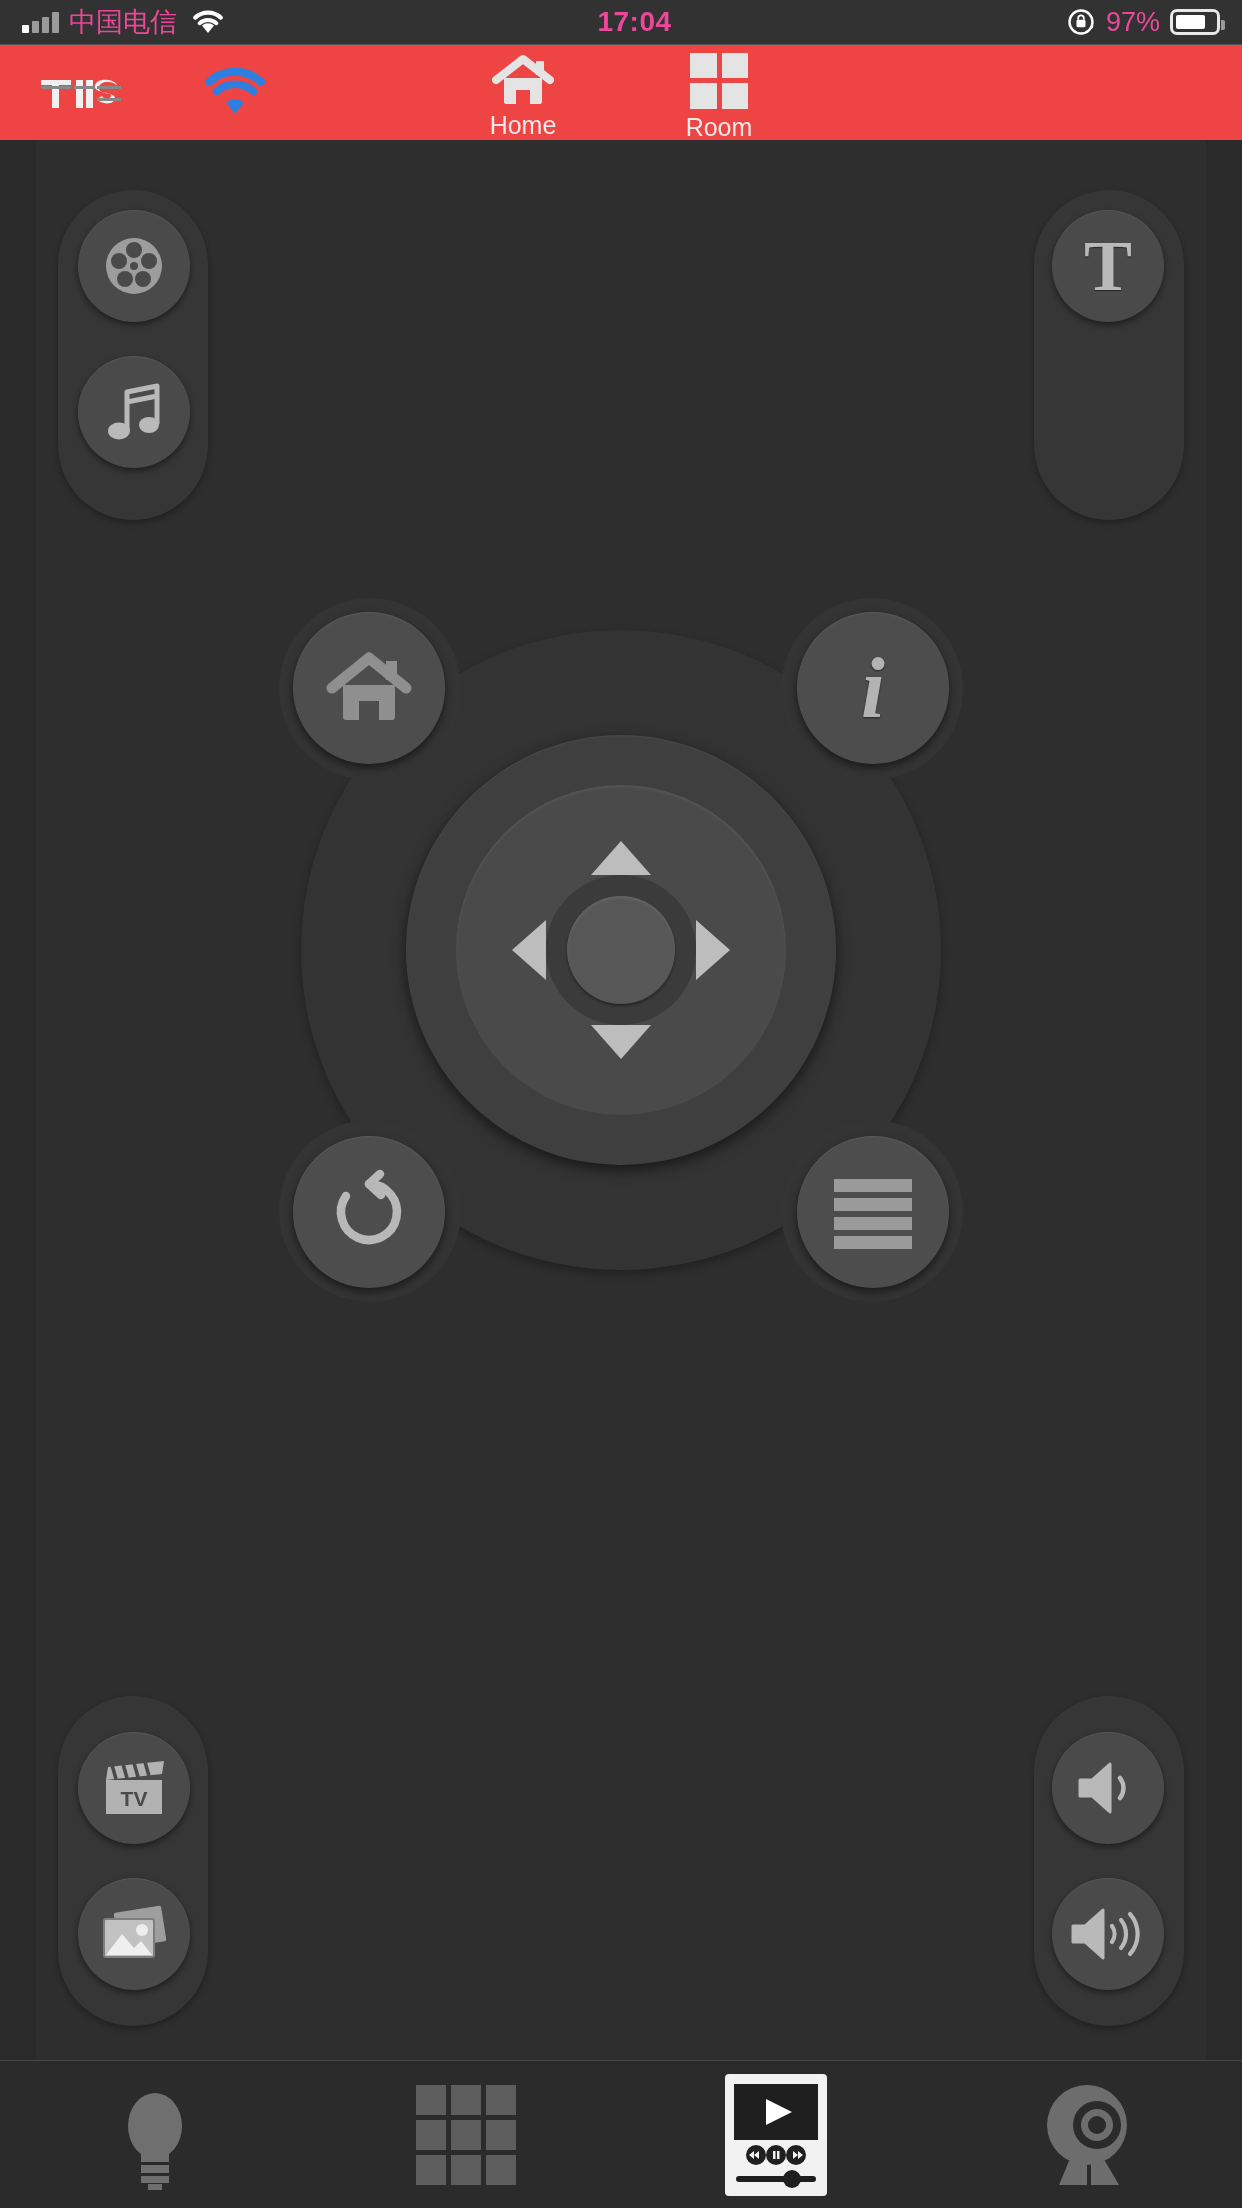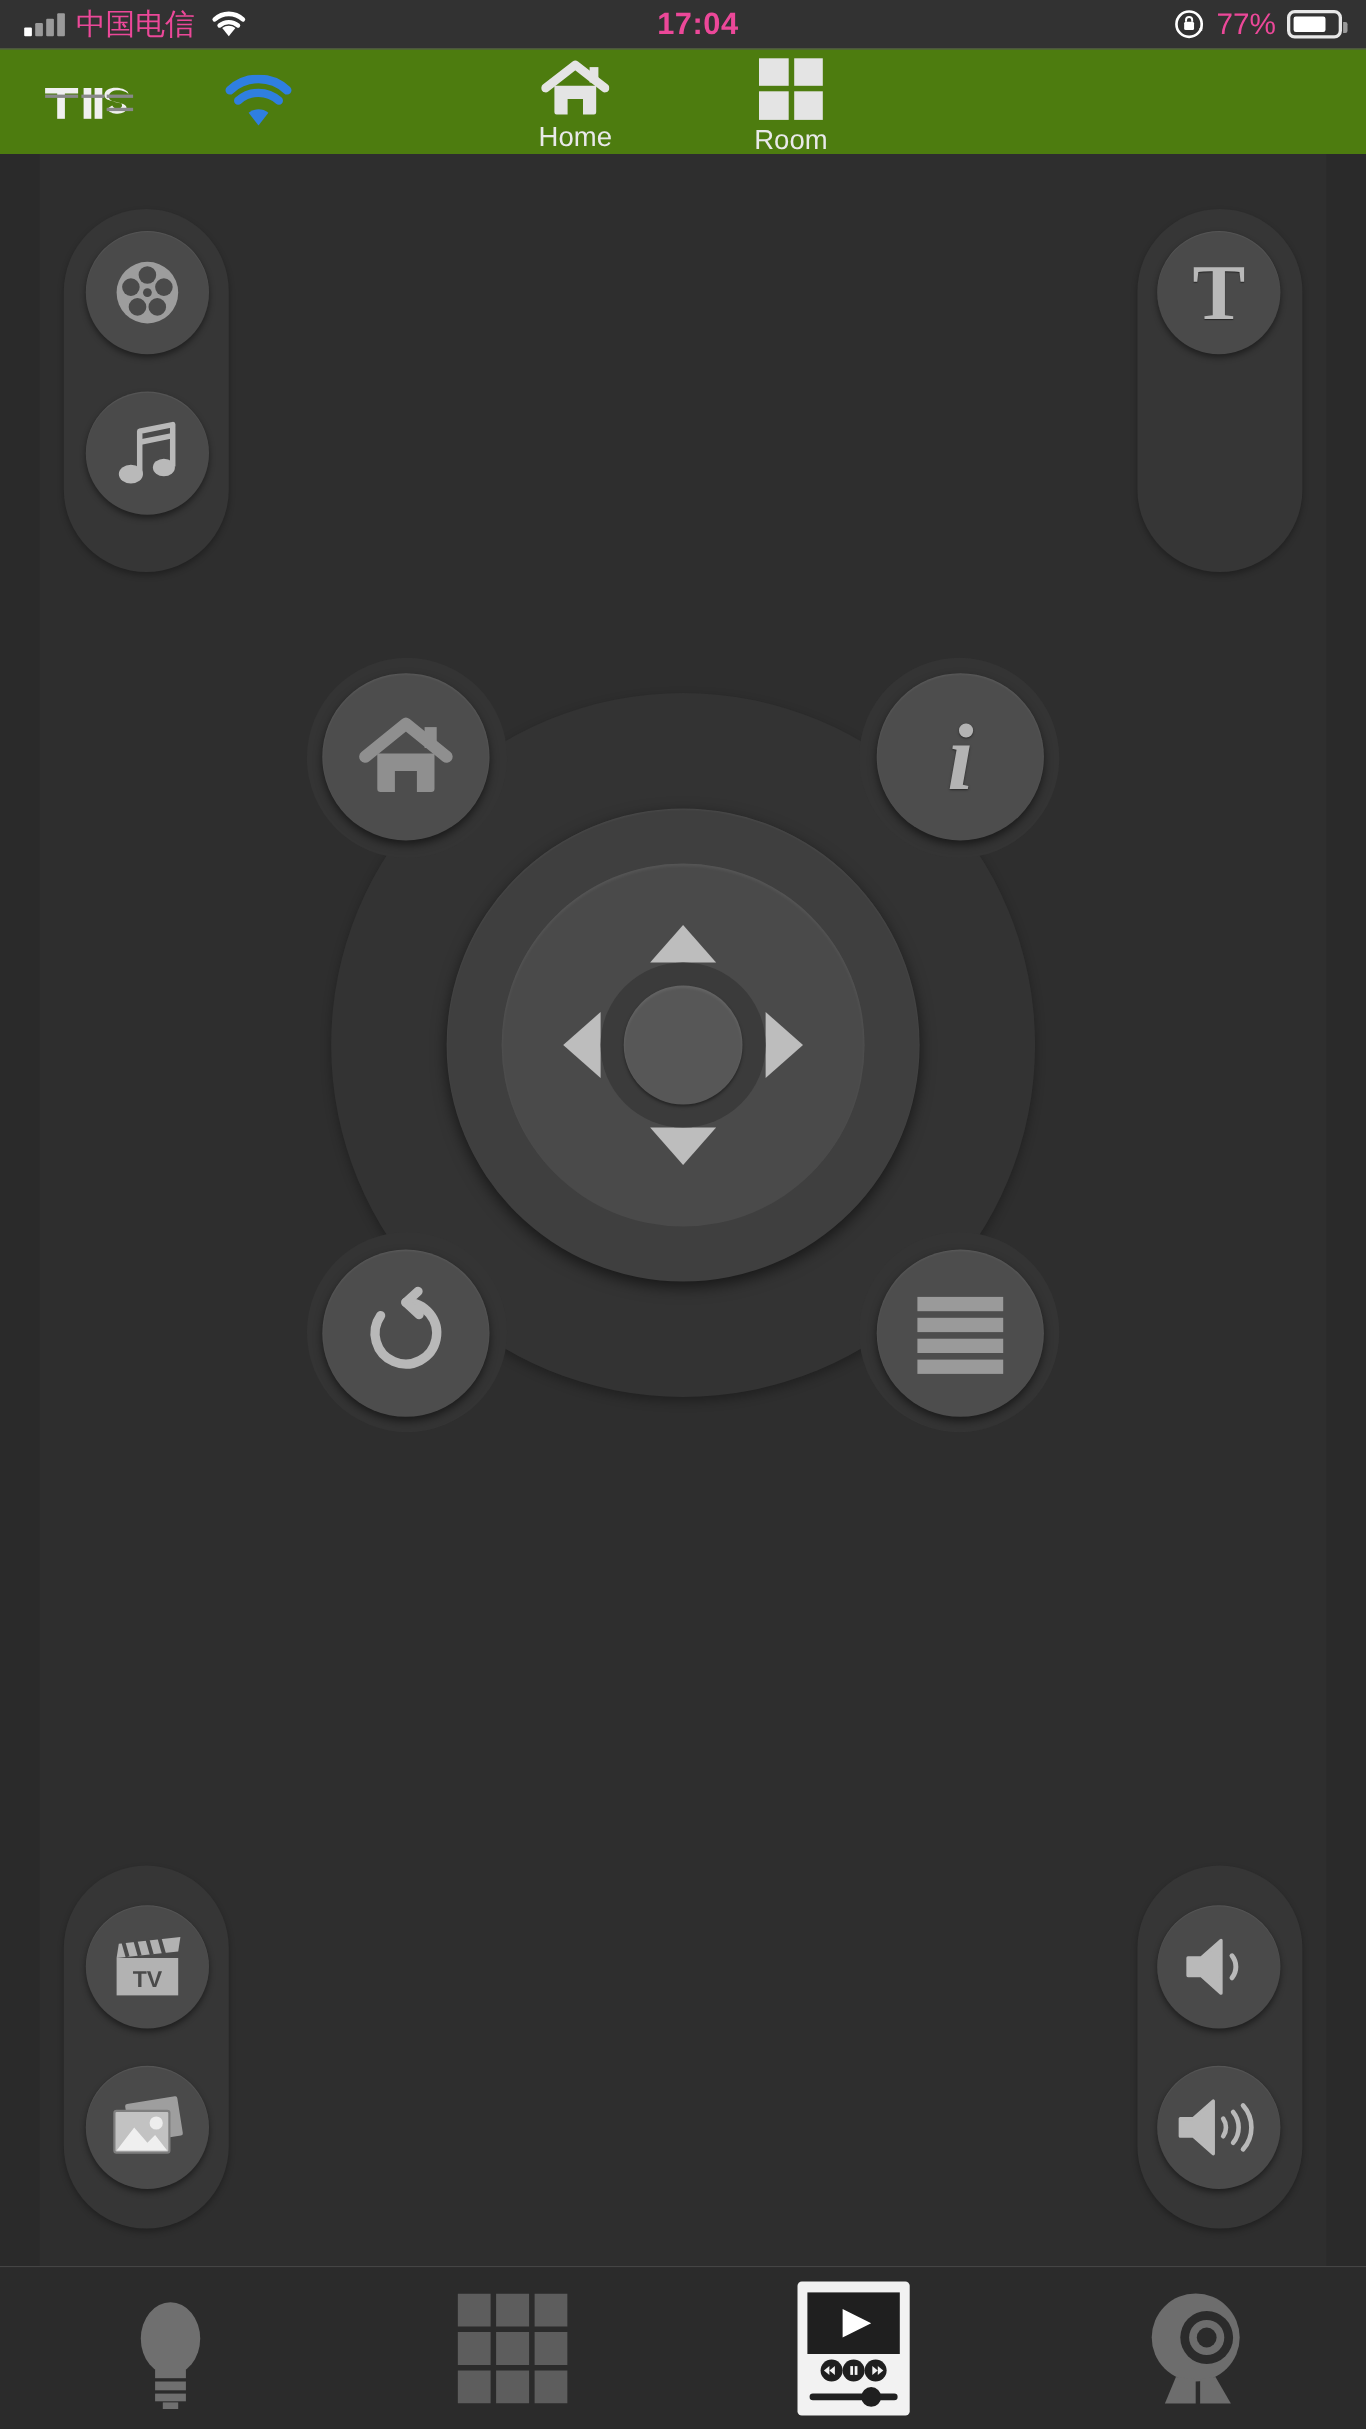--- a/index.html
+++ b/index.html
@@ -45,21 +45,21 @@
   }
   .battery::after {
     content:""; position:absolute; right:-8px; top:8px;
     width:4px; height:10px; background:#9a9a9a; border-radius:0 2px 2px 0;
   }
   .battery .fill { background:#fff; height:100%; border-radius:2px; width:77%; }
 
   
   .appbar {
     height:96px; width:100%;
-    background:#4d7c0f;
+    background:#ef4444;
     border-top:1px solid #555;
     display:flex; align-items:center;
     position:relative;
   }
   .logo-tis {
     margin-left:38px;
     width:88px; height:48px;
     display:flex; align-items:center; justify-content:center;
   }
   .hdr-wifi { margin-left:76px; }
@@ -220,21 +220,21 @@
 
   <div class="sb-right">
     <span>
       <svg width="30" height="30" viewBox="0 0 30 30">
         <circle cx="15" cy="15" r="11.5" stroke="#fff" stroke-width="2.4" fill="none"></circle>
         <rect x="10.5" y="12.8" width="9" height="7.4" rx="1.4" fill="#fff"></rect>
         <path d="M12.2 12.8 v-1.6 a2.8 2.8 0 0 1 5.6 0 v1.6" stroke="#fff" stroke-width="1.8" fill="none"></path>
         <path d="M24 19 l3.2 -1 l-0.4 3.4 z" fill="#fff"></path>
       </svg>
     </span>
-    <span class="sb-pct">77%</span>
+    <span class="sb-pct">97%</span>
     <span class="battery">
         <span class="fill" style="width: 77%;"></span>
       </span>
   </div>
 </div>
 
 <div class="appbar">
   <div class="logo-tis">
     <svg width="86" height="46" viewBox="0 0 86 46">
       <g fill="#f0f0f0">

